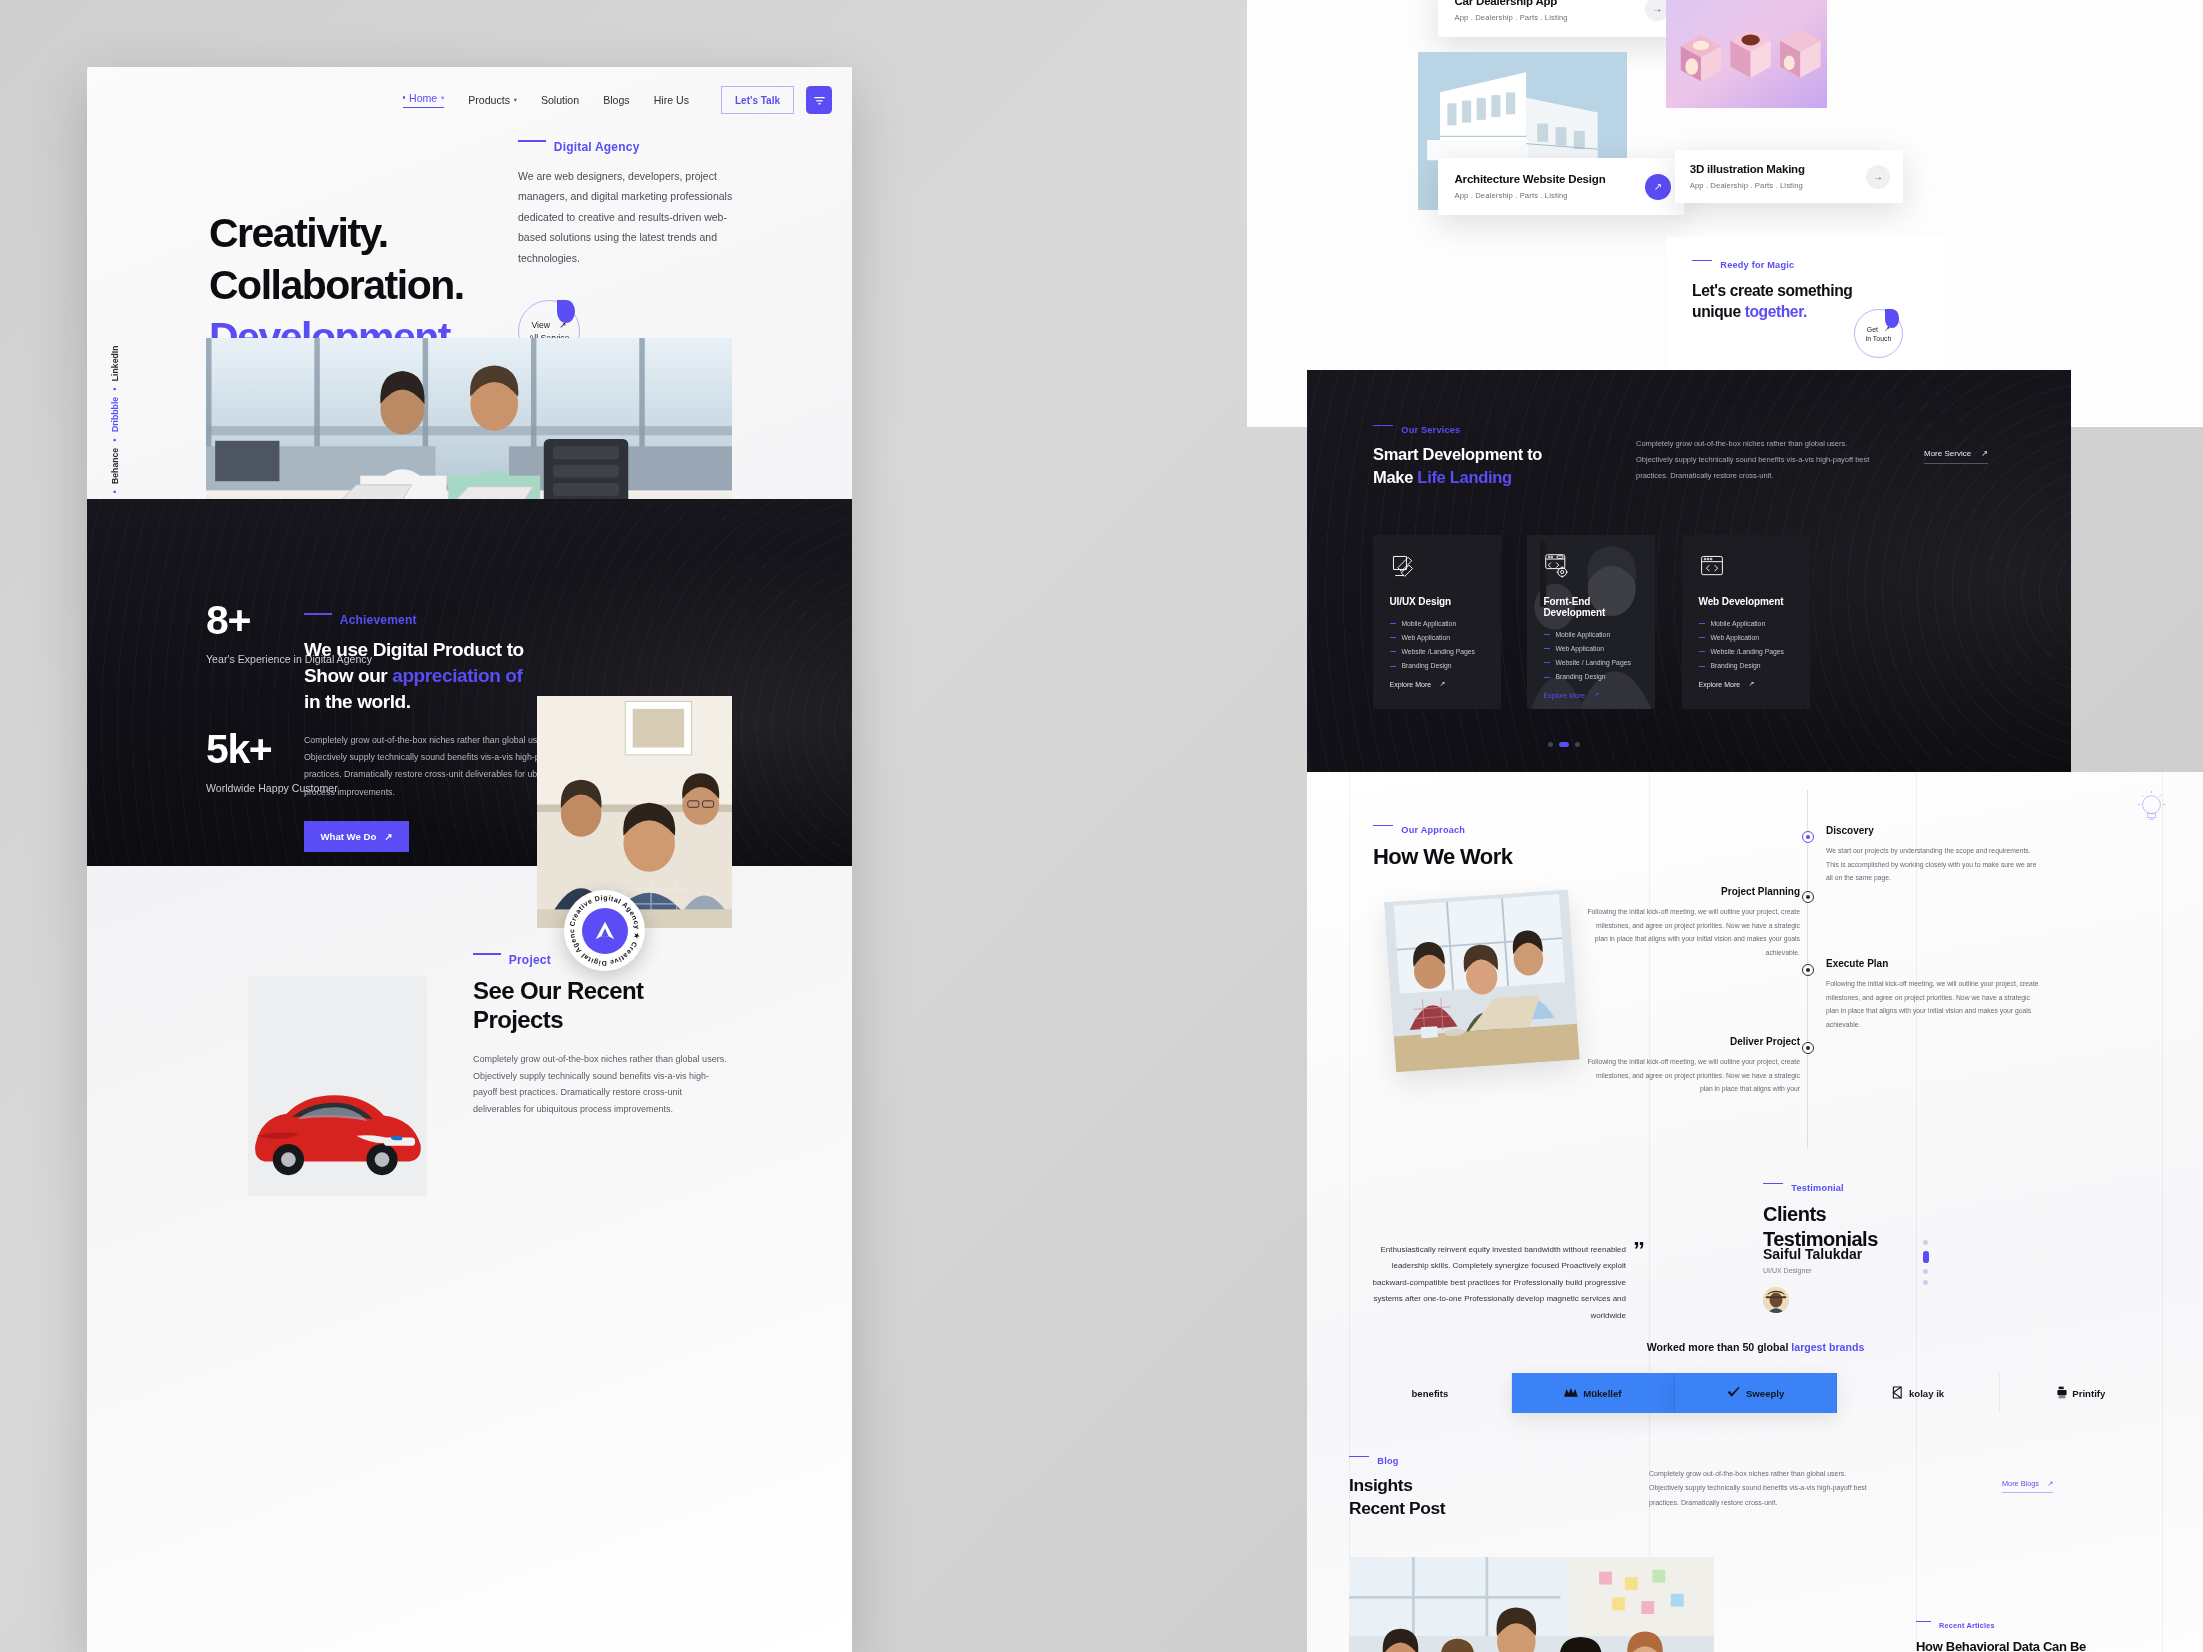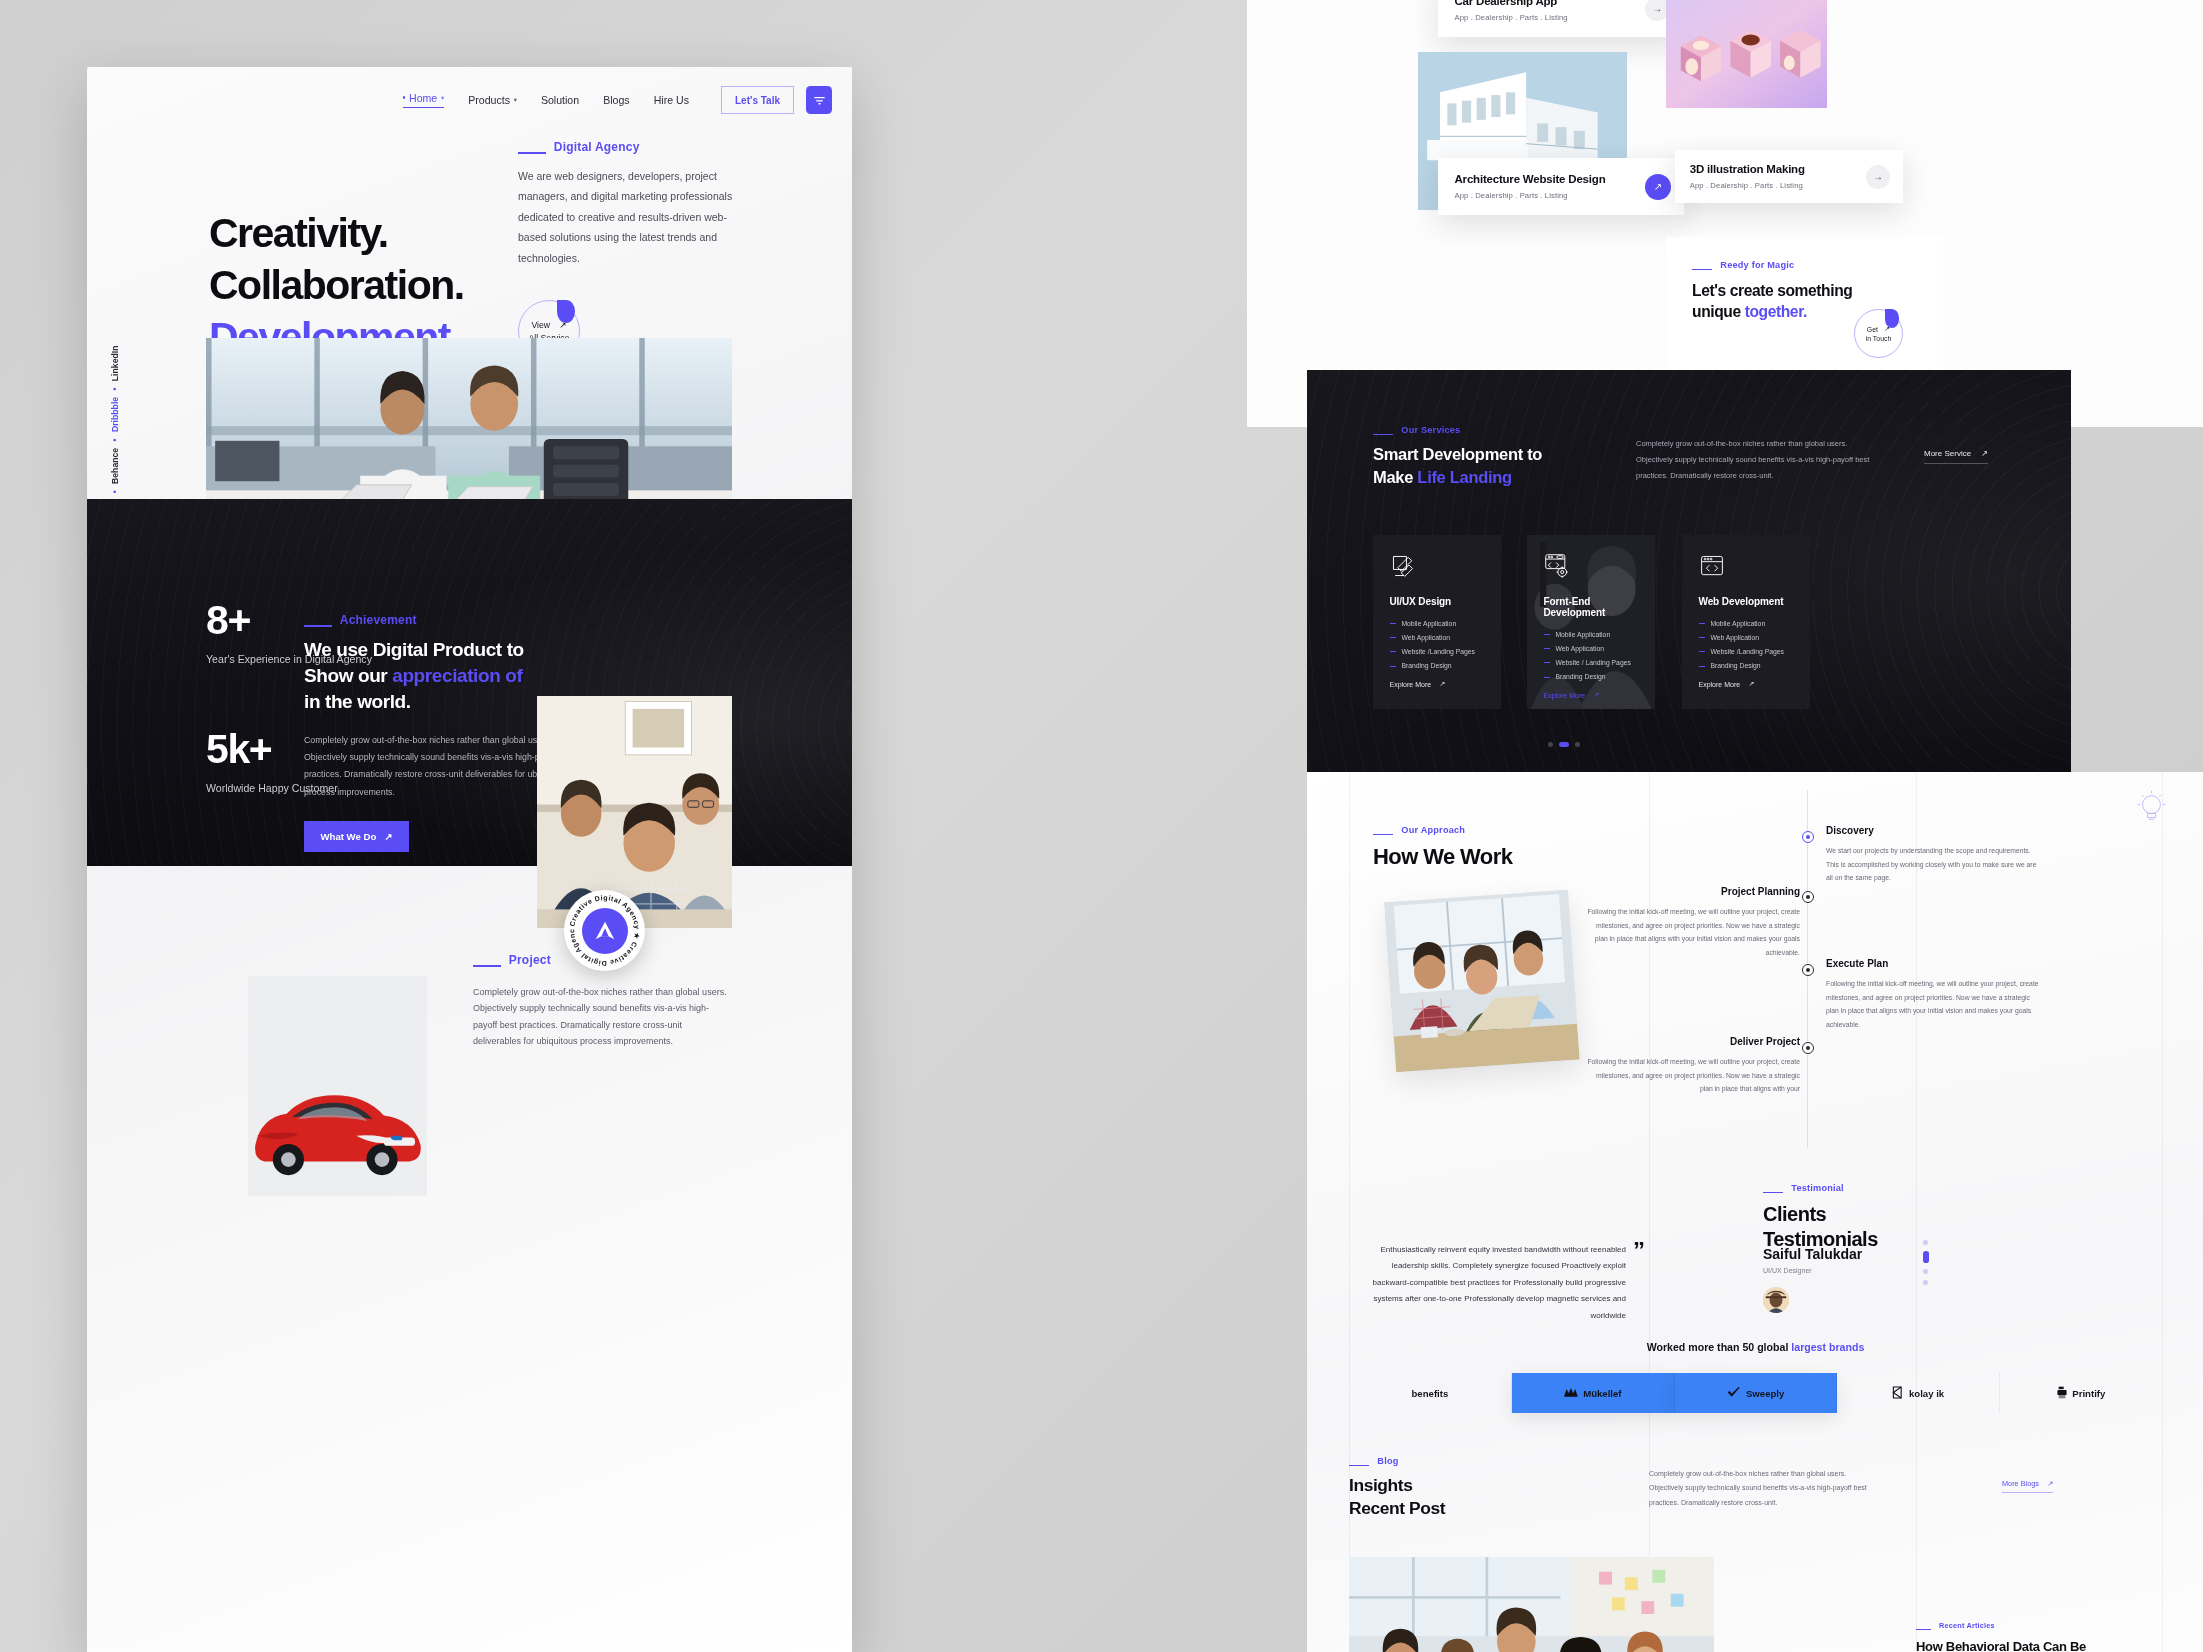--- a/index.html
+++ b/index.html
@@ -4,21 +4,21 @@
 <style>
   * { box-sizing: border-box; margin:0; padding:0; }
   html,body { width:2204px; height:1653px; overflow:hidden; }
   body {
     font-family: "Liberation Sans", sans-serif;
     background: linear-gradient(135deg,#cfcfcf 0%,#d9d9d9 35%,#c9c9c9 100%);
     position:relative;
   }
 
   
-  .eyebrow { display:flex; align-items:flex-end; gap:8.3px; font-size:12px; font-weight:700; color:#5a4df5; letter-spacing:0.2px;}
+  .eyebrow { display:flex; align-items:flex-start; gap:8.3px; font-size:12px; font-weight:700; color:#5a4df5; letter-spacing:0.2px;}
   .eyebrow .rule { width:27.5px; height:1.8px; background:#5a4df5; display:block;}
   .eyebrow.sm { font-size:9.2px; }
   .eyebrow.sm .rule { width:20px; height:1.4px;}
   .eyebrow.xs { font-size:7.3px; }
   .eyebrow.xs .rule { width:14.7px; height:1.4px;}
 
   .sparkle { position:absolute; color:#14141a; pointer-events:none; }
   .sparkle svg { display:block; }
 
   
@@ -580,20 +580,24 @@
           <path d="M118 56 q26 -2 44 6 q-22 6 -44 -6 Z" fill="#eceef0"></path>
           <path d="M10 56 q22 -6 46 -2 q-20 10 -46 2 Z" fill="#b7191a"></path>
         </g>
       </svg>
     </div>
     <div id="proj-copy">
       <div class="eyebrow">
         <span class="rule"></span>
         <span>Project</span>
       </div>
+      <h2>
+        <span>See Our Recent</span><br>
+        <span>Projects</span>
+      </h2>
       <div class="para">Completely grow out-of-the-box niches rather than global users. Objectively supply technically sound benefits vis-a-vis high-payoff best practices. Dramatically restore cross-unit deliverables for ubiquitous process improvements.</div>
     </div>
   </div>
 </div>
 
 <div id="rt-white"></div>
 
 <div class="rt-card" id="card-car">
   <div>
     <div class="t">Car Dealership App</div>

